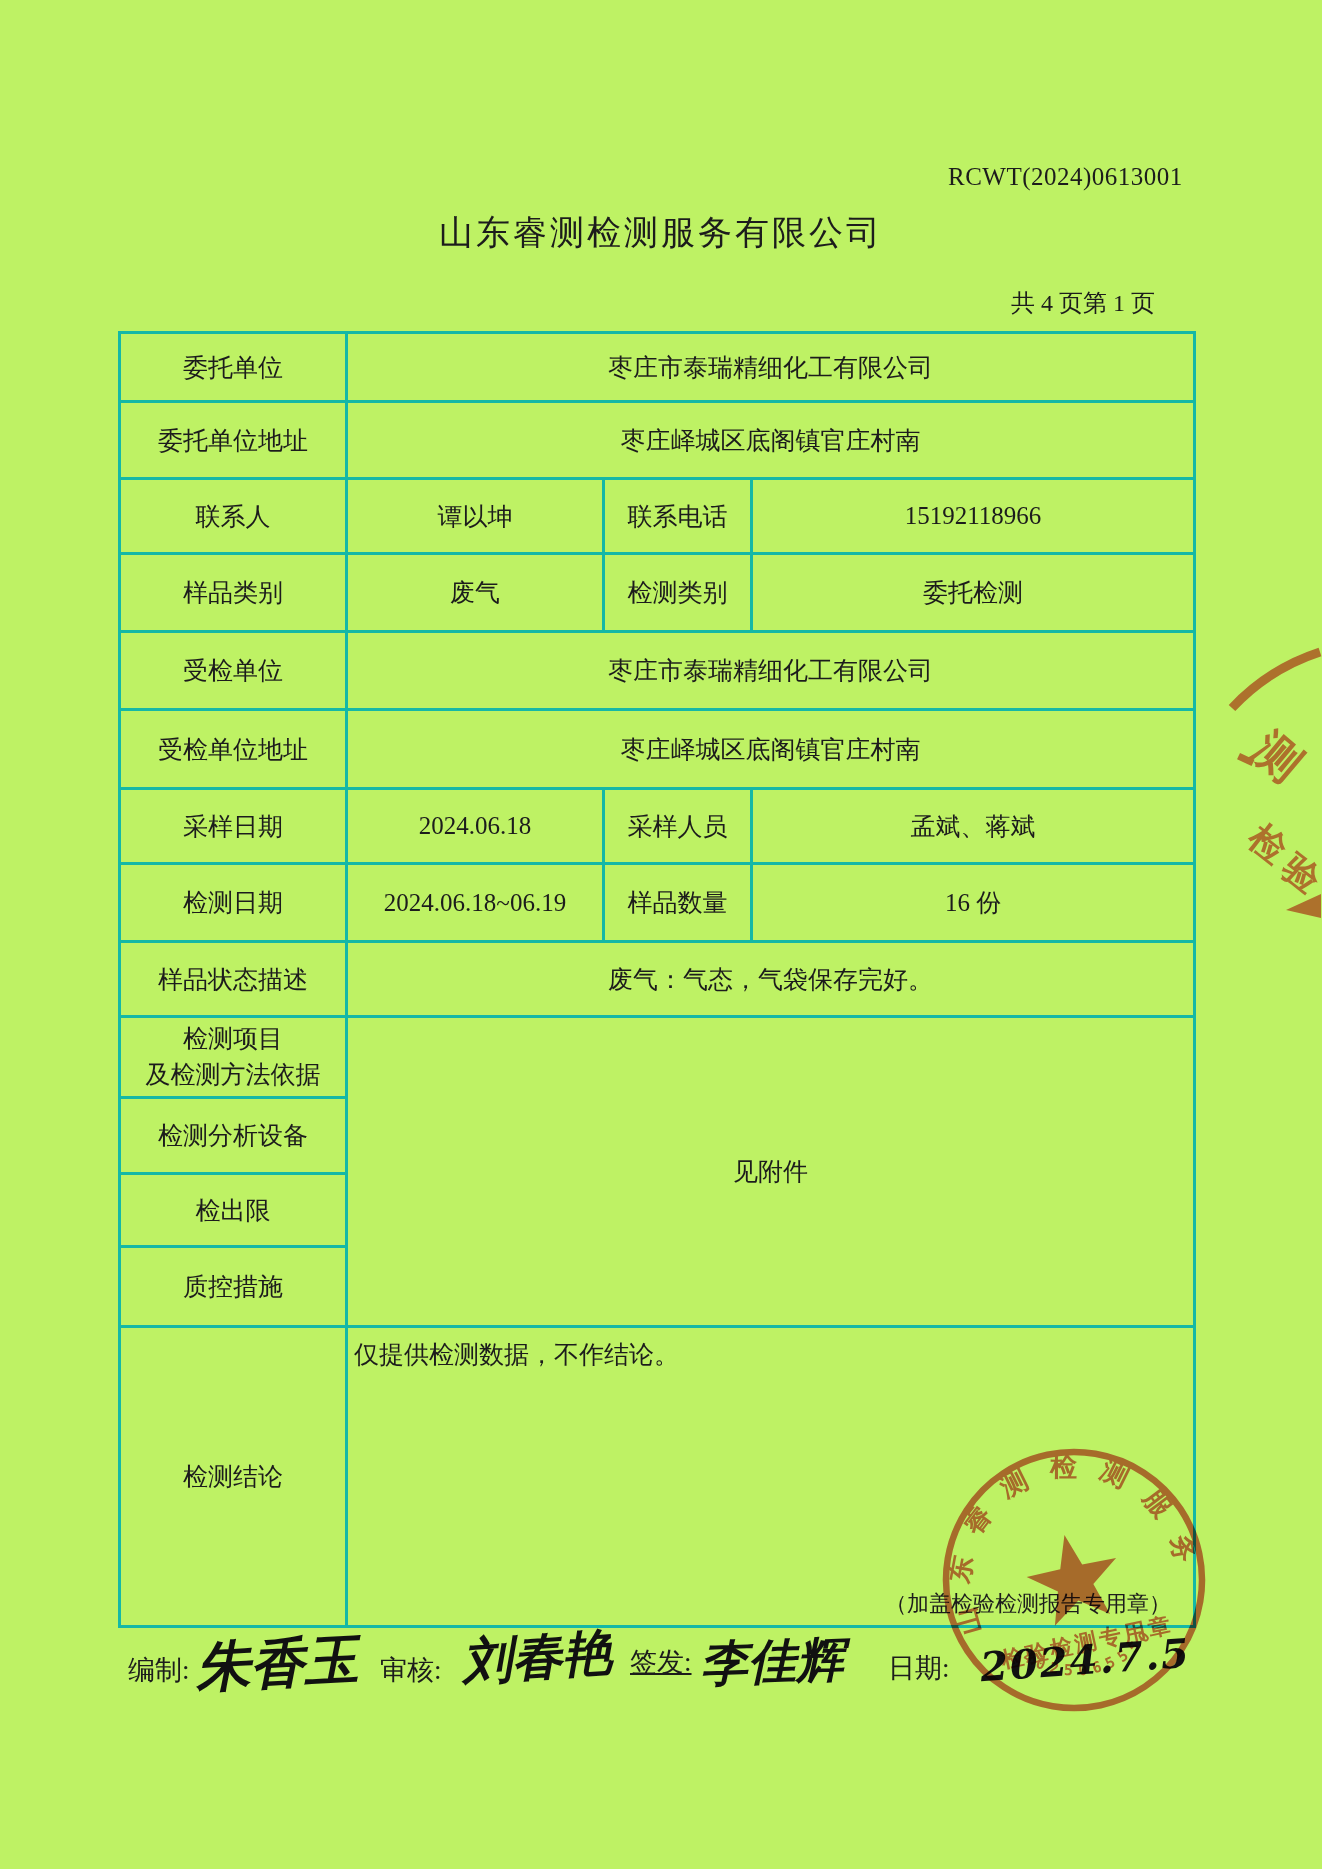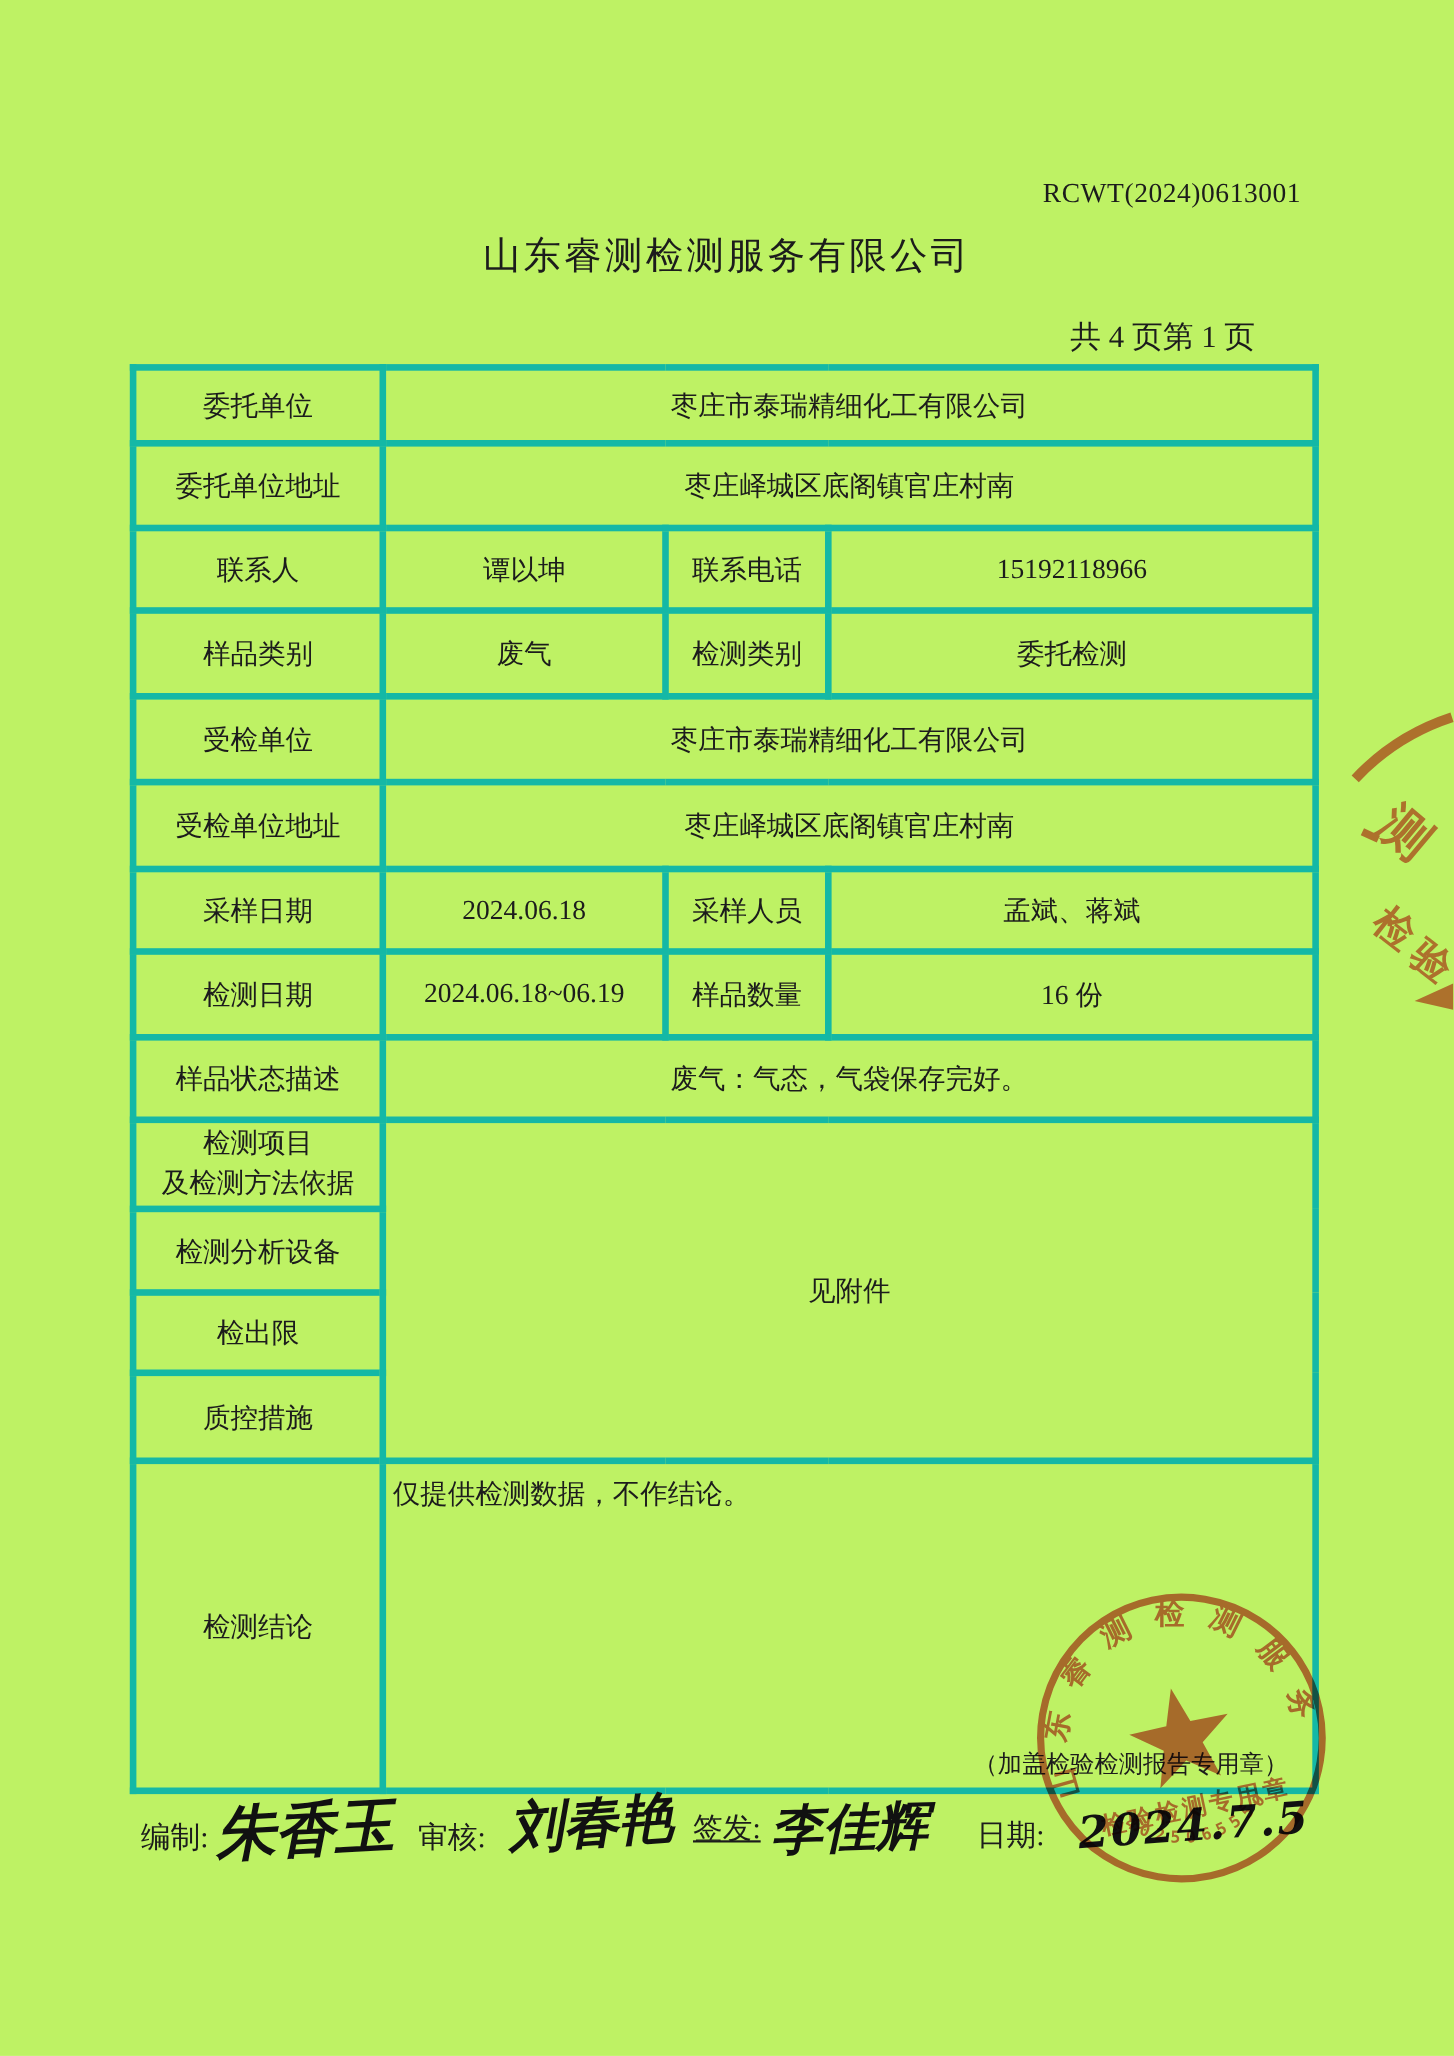--- a/index.html
+++ b/index.html
@@ -21,29 +21,29 @@
     position:absolute; top:210px; left:0; width:1322px;
     text-align:center; font-size:34px; letter-spacing:3px;
   }
   .report-title{
     position:absolute; top:256px; left:0; width:1322px;
     text-align:center; font-size:46px; font-weight:bold;
     letter-spacing:30px; text-indent:30px;
   }
   .page-info{
     position:absolute; top:287px; left:973px; width:220px;
-    font-size:28px; display:flex; justify-content:flex-start;
+    font-size:24px; display:flex; justify-content:center;
   }
   
   table.report-table{
     position:absolute; left:118px; top:331px; width:1075px;
     border-collapse:collapse; table-layout:fixed;
   }
   table.report-table td{
-    border:6px solid #14b8a6;
+    border:3px solid #14b8a6;
     font-size:25px; text-align:center; vertical-align:middle;
     padding:0; overflow:hidden;
   }
   td.two-line{white-space:pre-line; line-height:1.45;}
   tr.r1{height:69px} tr.r2{height:77px} tr.r3{height:75px} tr.r4{height:78px}
   tr.r5{height:78px} tr.r6{height:79px} tr.r7{height:75px} tr.r8{height:78px}
   tr.r9{height:75px} tr.r10{height:81px} tr.r11{height:76px} tr.r12{height:73px}
   tr.r13{height:80px} tr.r14{height:300px}
   td.conclusion-cell{position:relative;}
   .conclusion-text{

